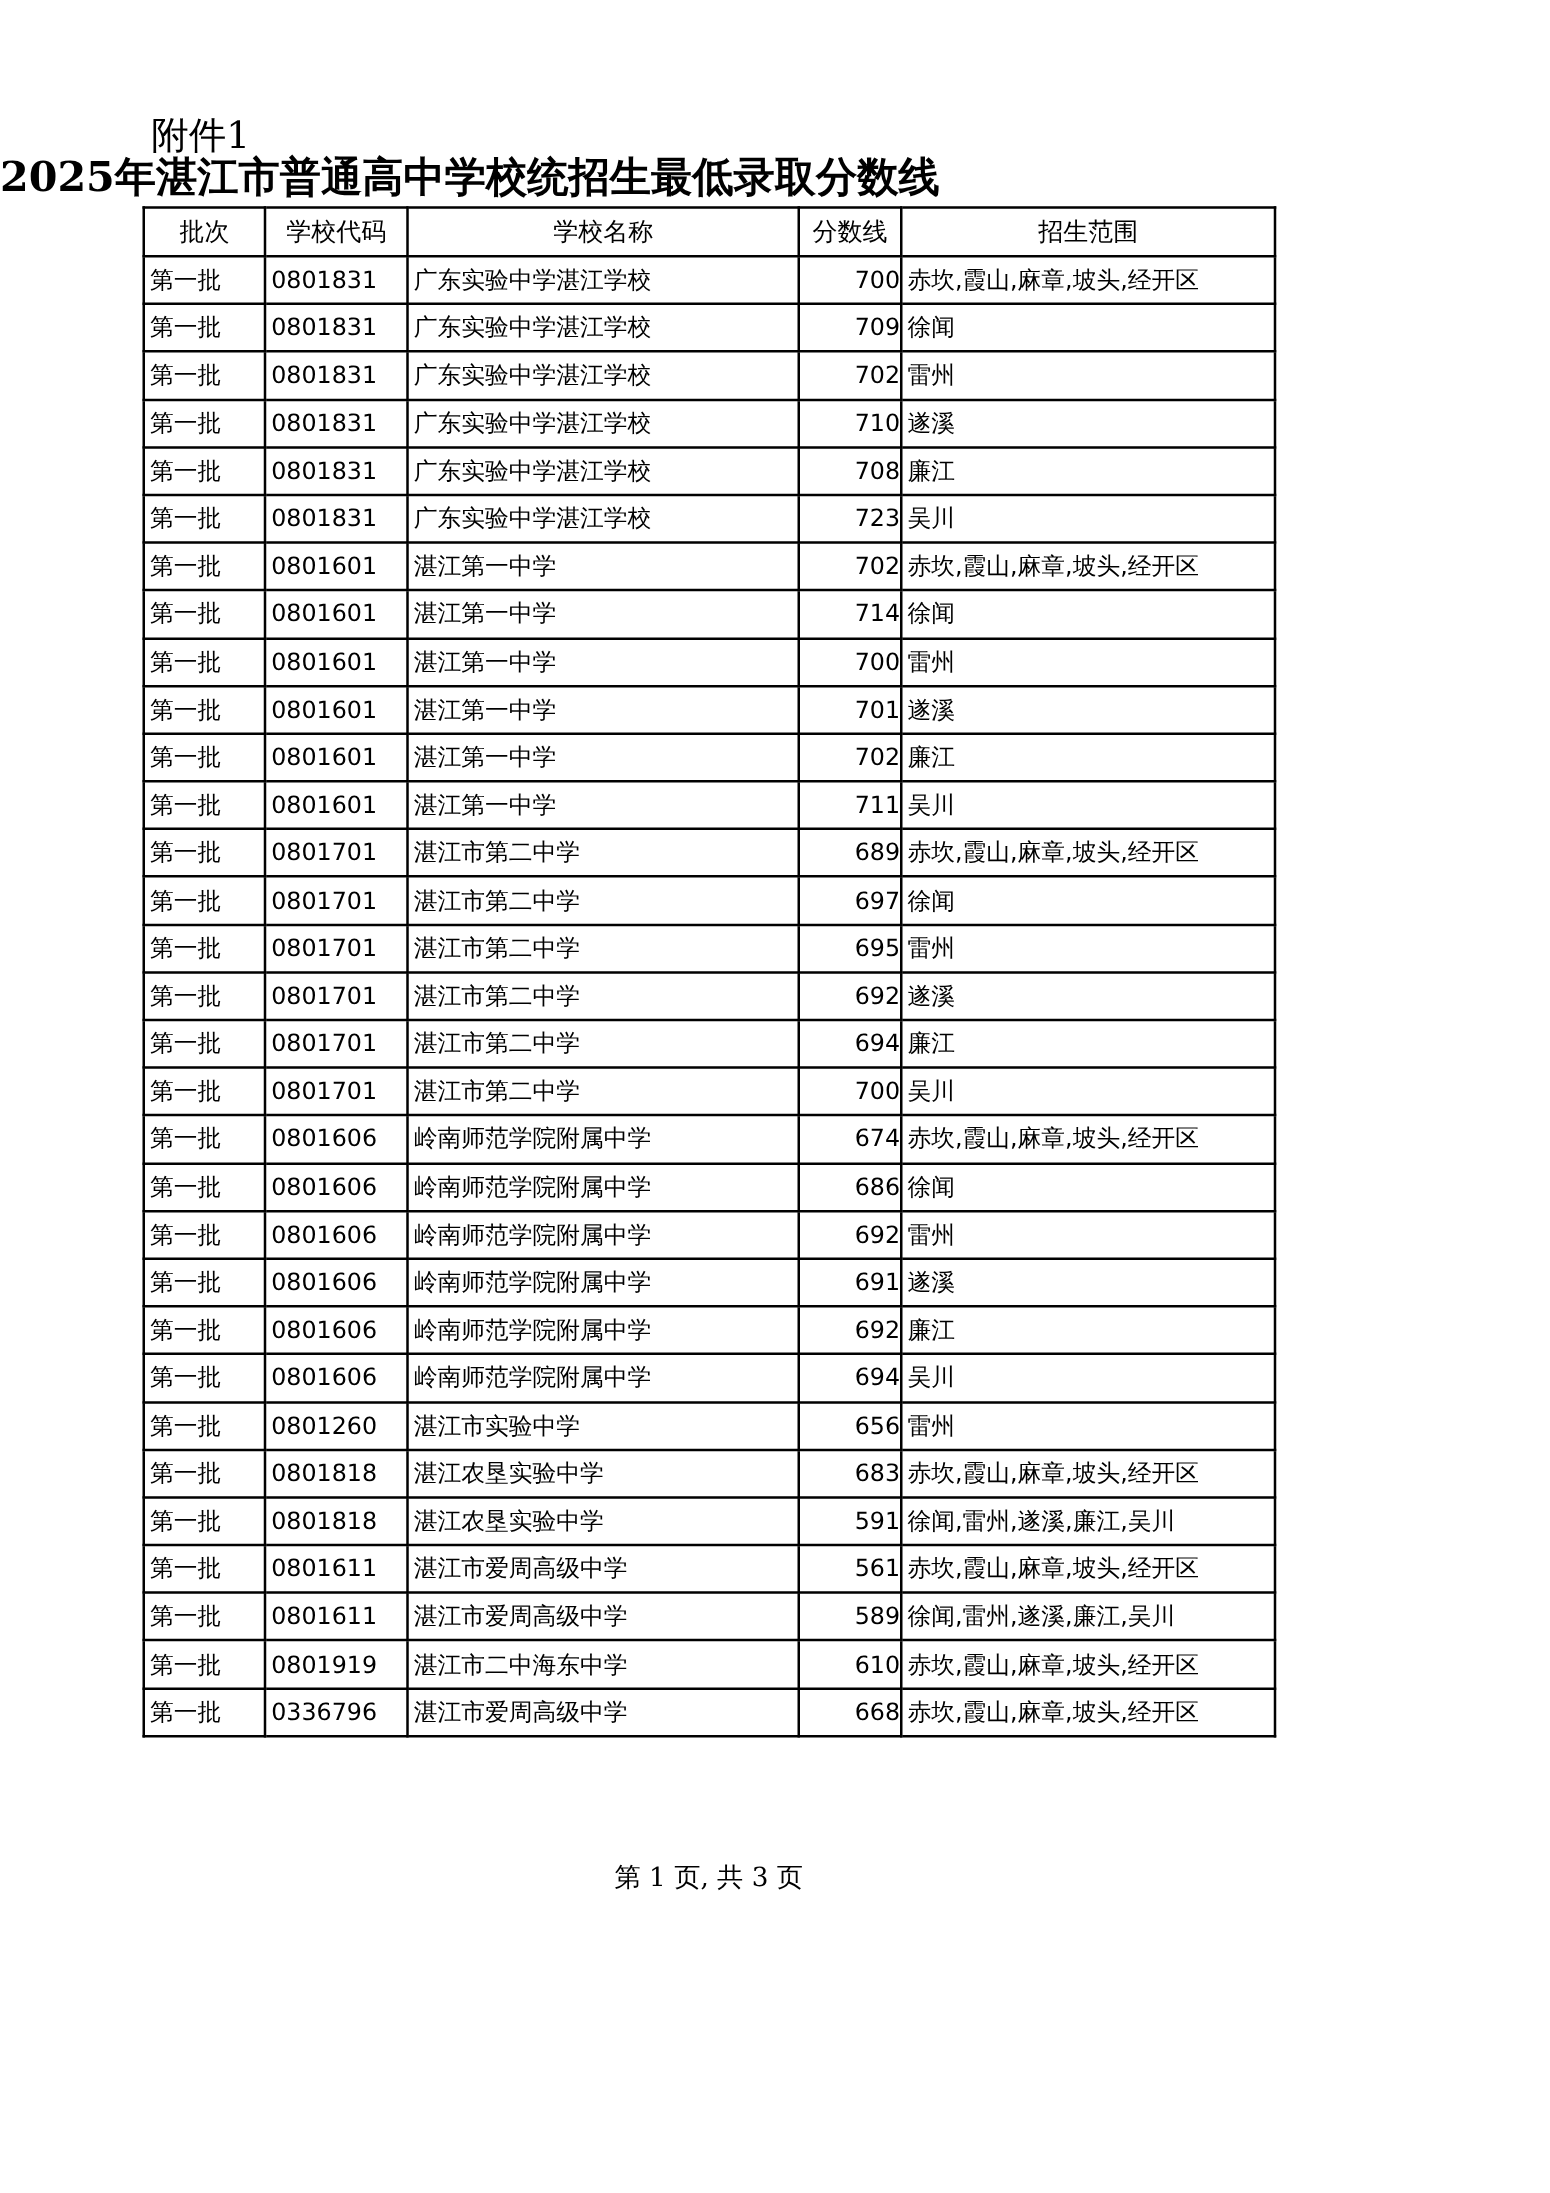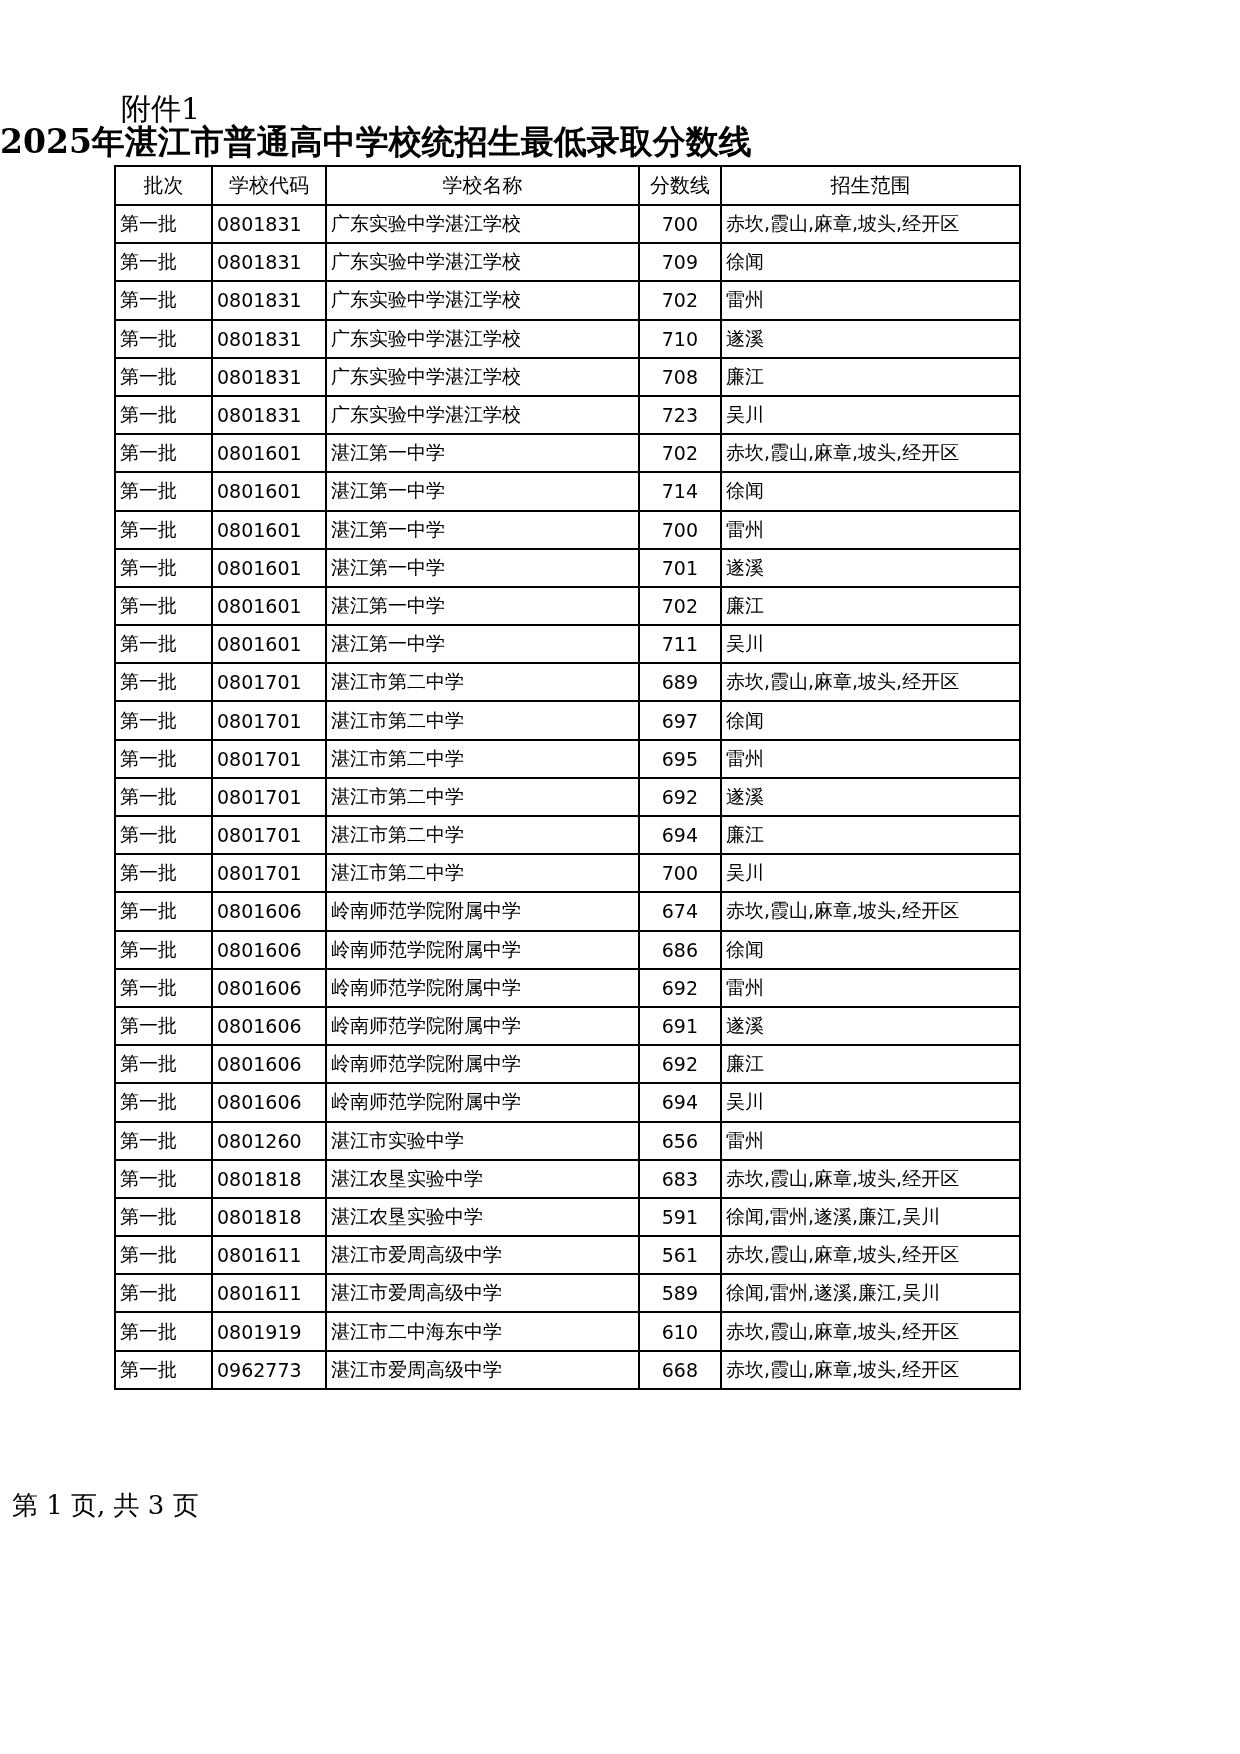--- a/index.html
+++ b/index.html
@@ -3,23 +3,23 @@
 <meta charset="utf-8">
 <style>
   html, body { margin: 0; padding: 0; background: #ffffff; }
   body { width: 1240px; height: 1754px; position: relative; overflow: hidden; font-family: "DejaVu Sans", "Liberation Sans", sans-serif; color: #000; }
   .attachment { position: absolute; left: 121px; top: 94px; font-family: "DejaVu Serif", "Liberation Serif", serif; font-size: 30px; line-height: 30px; }
   .title { position: absolute; left: 0; width: 1134px; top: 120px; font-family: "DejaVu Serif", "Liberation Serif", serif; font-weight: bold; font-size: 33px; line-height: 44px; letter-spacing: 0px; }
   table.scores { position: absolute; left: 114px; top: 165px; border-collapse: collapse; table-layout: fixed; width: 905px; }
   table.scores th, table.scores td { border: 2px solid #000; height: 36.2px; padding: 0; font-size: 19px; font-weight: normal; white-space: nowrap; overflow: hidden; }
   table.scores th { height: 37px; text-align: center; font-size: 20px; margin-left: 40px; }
   table.scores td { text-align: left; padding-left: 4px; }
-  table.scores td.score { text-align: right; padding-right: 22px; padding-left: 0; }
+  table.scores td.score { text-align: right; padding-left: 0; }
   col.c1 { width: 97px; } col.c2 { width: 114px; } col.c3 { width: 313px; } col.c4 { width: 82px; } col.c5 { width: 299px; }
-  .footer { position: absolute; left: 0; width: 1134px; top: 1488px; font-family: "DejaVu Serif", "Liberation Serif", serif; font-size: 26px; padding-left: 12px; }
+  .footer { position: absolute; left: 0; width: 1134px; top: 1488px; text-align: center; font-family: "DejaVu Serif", "Liberation Serif", serif; font-size: 21px; }
 </style>
 </head>
 <body>
 
 <div class="attachment">附件1</div>
 <div class="title">2025年湛江市普通高中学校统招生最低录取分数线</div>
 
 <table class="scores">
   <colgroup>
       <col class="c1">
@@ -243,21 +243,21 @@
       </tr>
       <tr>
         <td>第一批</td>
         <td>0801919</td>
         <td>湛江市二中海东中学</td>
         <td class="score">610</td>
         <td>赤坎,霞山,麻章,坡头,经开区</td>
       </tr>
       <tr>
         <td>第一批</td>
-        <td>0962773</td>
+        <td>0336796</td>
         <td>湛江市爱周高级中学</td>
         <td class="score">668</td>
         <td>赤坎,霞山,麻章,坡头,经开区</td>
       </tr>
     </tbody>
 </table>
 
 <div class="footer">第 1 页,  共 3 页</div>
 
 </body></html>

